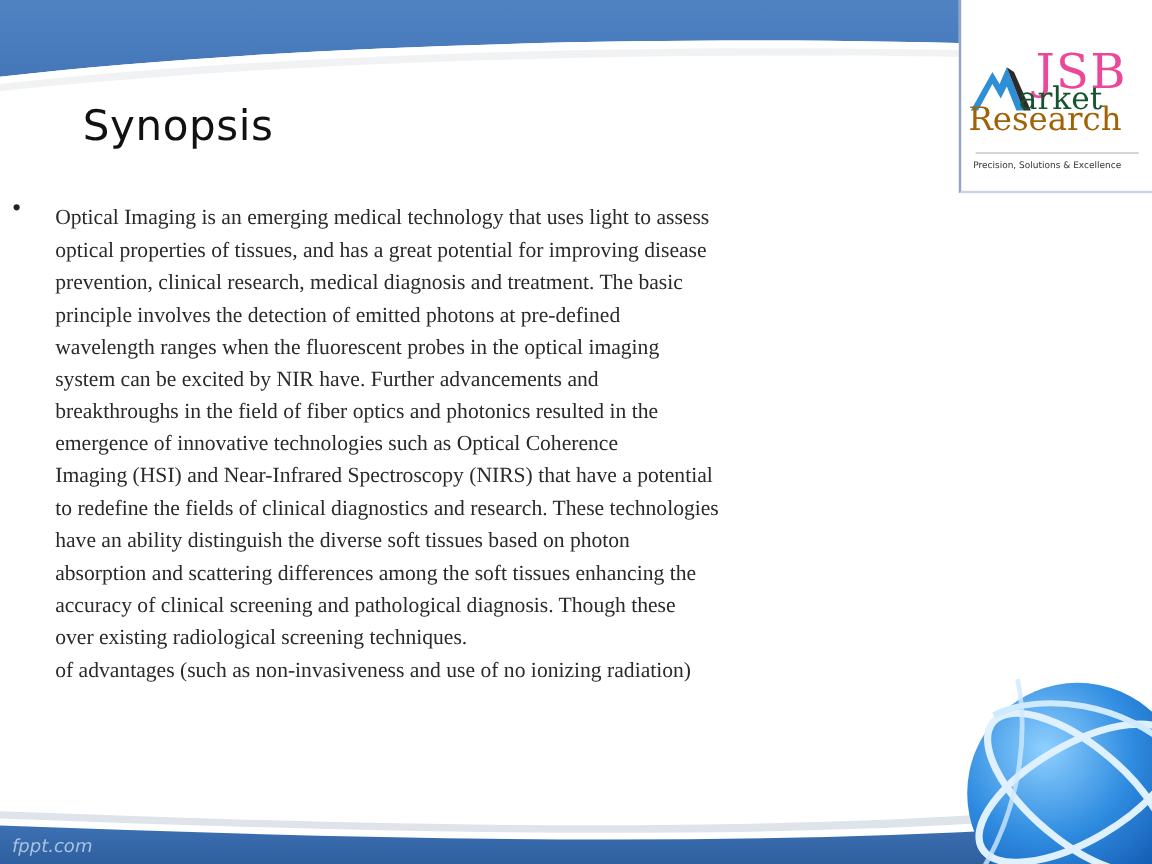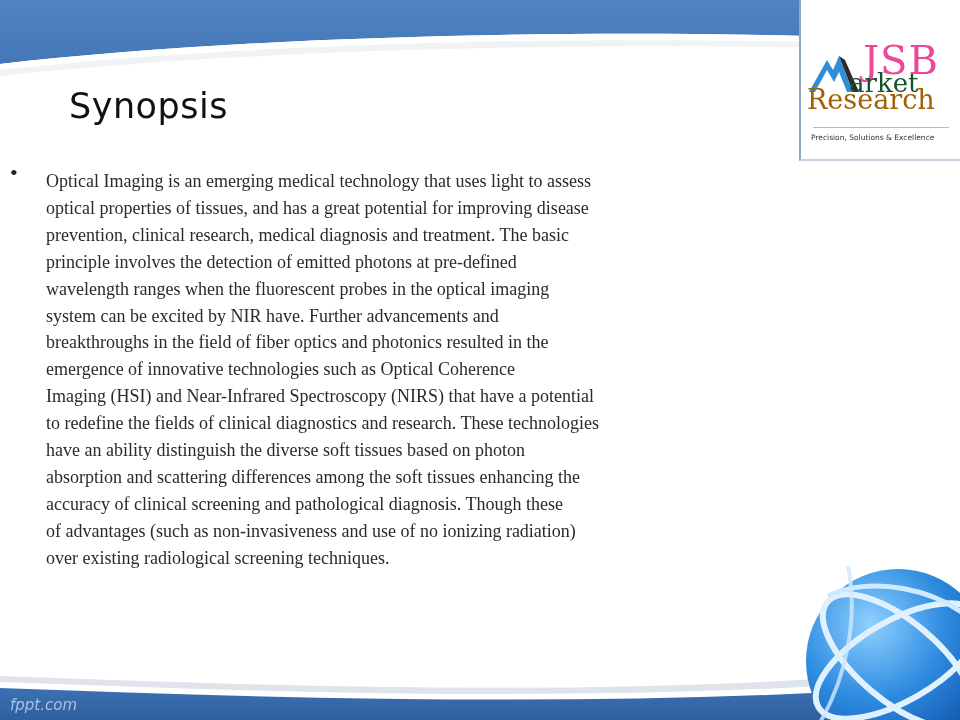--- a/index.html
+++ b/index.html
@@ -66,22 +66,22 @@
   <span class="ln">principle involves the detection of emitted photons at pre-defined</span>
   <span class="ln">wavelength ranges when the fluorescent probes in the optical imaging</span>
   <span class="ln">system can be excited by NIR have. Further advancements and</span>
   <span class="ln">breakthroughs in the field of fiber optics and photonics resulted in the</span>
   <span class="ln">emergence of innovative technologies such as Optical Coherence</span>
   <span class="ln">Imaging (HSI) and Near-Infrared Spectroscopy  (NIRS) that have a potential</span>
   <span class="ln">to redefine the fields of clinical diagnostics and research. These technologies</span>
   <span class="ln">have an ability distinguish the diverse soft tissues based on photon</span>
   <span class="ln">absorption and scattering differences among the soft tissues enhancing the</span>
   <span class="ln">accuracy of clinical screening and pathological diagnosis. Though these</span>
+  <span class="ln">over existing radiological screening techniques.</span>
   <span class="ln">of advantages (such as non-invasiveness and use of no ionizing radiation)</span>
-  <span class="ln">over existing radiological screening techniques.</span>
 </div>
 
 <svg class="globe" viewBox="0 0 190 180">
   <defs>
     <radialGradient id="gl" cx="0.35" cy="0.3" r="0.8">
       <stop offset="0" stop-color="#8fd0ff"></stop>
       <stop offset="0.5" stop-color="#2f8ce0"></stop>
       <stop offset="1" stop-color="#0d4fa8"></stop>
     </radialGradient>
   </defs>

